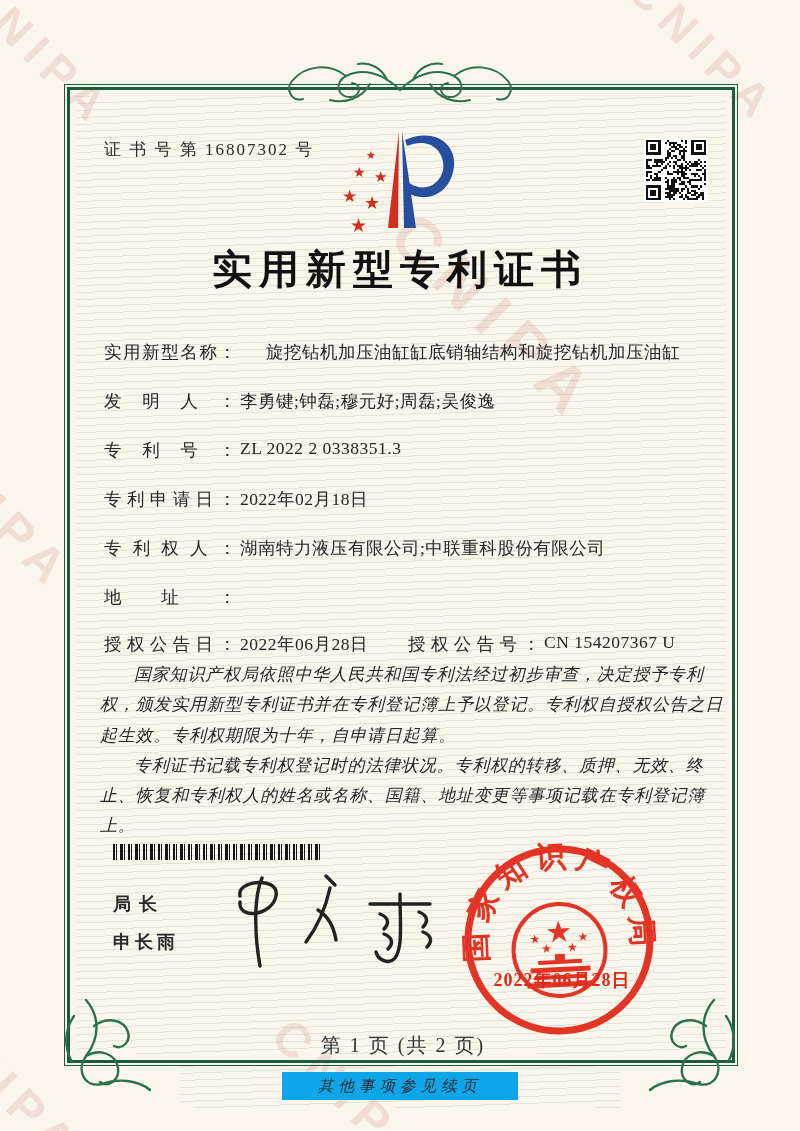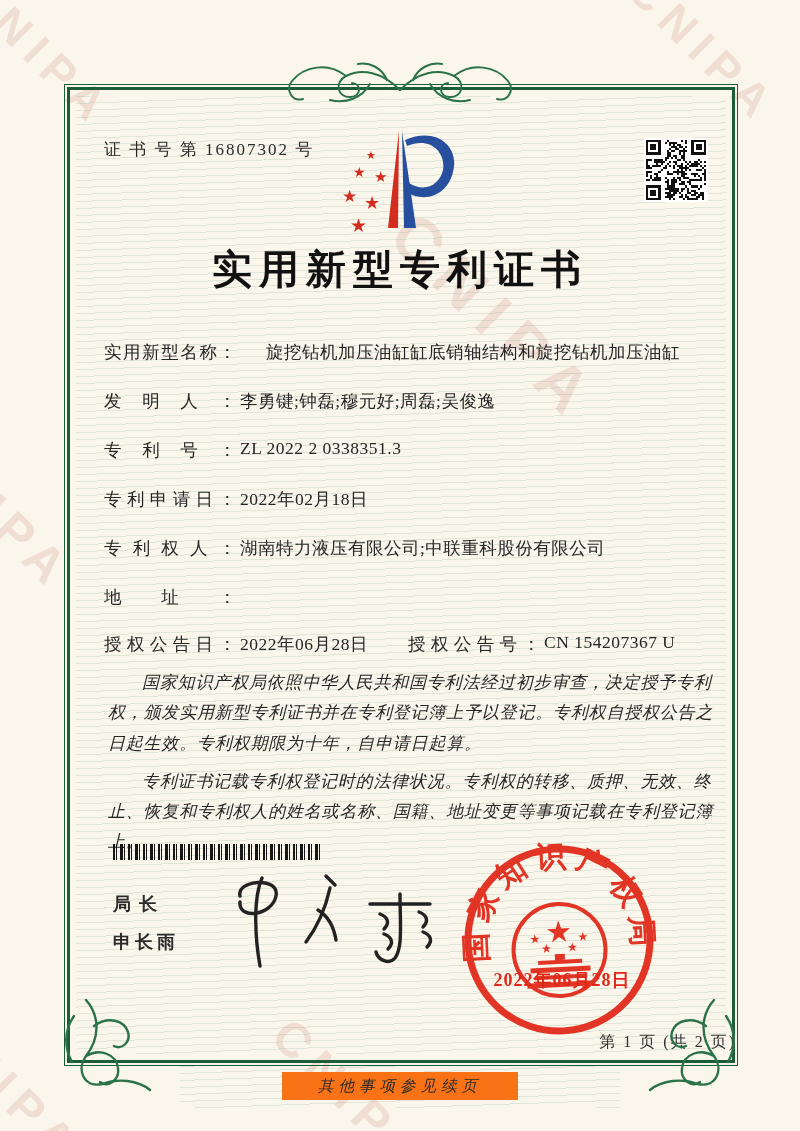--- a/index.html
+++ b/index.html
@@ -26,37 +26,37 @@
   .qr{position:absolute;left:580px;top:54px;width:64px;height:64px;background:#fff;}
   .qr svg{display:block;width:100%;height:100%;}
   .title{position:absolute;left:0;right:0;top:158px;text-align:center;font-size:40px;
          font-weight:bold;letter-spacing:7px;color:#111;}
   .field-row{position:absolute;left:40px;right:30px;display:flex;font-size:17.5px;color:#262626;}
   .field-label{width:132px;flex:none;text-align:justify;text-align-last:justify;}
   .field-value{margin-left:4px;letter-spacing:0.5px;white-space:nowrap;}
   .grant-group{position:absolute;display:flex;font-size:17.5px;color:#262626;}
   .paras{position:absolute;left:36px;top:576px;width:624px;font-size:17px;line-height:1.78;
          font-style:italic;letter-spacing:0.8px;color:#262626;}
-  .paras p{margin:8px;text-indent:2em;}
+  .paras p{margin:0;text-indent:2em;}
   .barcode{position:absolute;left:49px;top:760px;width:207px;height:16px;
      background:repeating-linear-gradient(90deg,#161616 0 2px,rgba(0,0,0,0) 2px 3px,#161616 3px 4px,
      rgba(0,0,0,0) 4px 7px,#161616 7px 10px,rgba(0,0,0,0) 10px 11px,#161616 11px 12px,rgba(0,0,0,0) 12px 15px);}
   .officer-title{position:absolute;left:49px;top:808px;font-family:"Liberation Sans",sans-serif;
          font-size:18px;font-weight:bold;letter-spacing:8px;color:#2b2b2b;}
   .officer-name{position:absolute;left:49px;top:846px;font-family:"Liberation Sans",sans-serif;
          font-size:18px;font-weight:bold;letter-spacing:4px;color:#2b2b2b;}
   .signature{position:absolute;left:150px;top:778px;width:230px;height:125px;}
   .seal{position:absolute;left:395px;top:756px;width:200px;height:200px;opacity:0.93;
         transform:rotate(-3deg);}
   .seal-date{position:absolute;left:408px;top:884px;width:180px;text-align:center;font-size:18px;
         letter-spacing:1px;color:#e12717;font-weight:bold;}
-  .page-num{position:absolute;left:0;right:0;top:948px;text-align:right;font-size:16px;
+  .page-num{position:absolute;left:0;right:0;top:948px;text-align:center;font-size:20px;
         letter-spacing:2px;color:#333;padding-left:6px;}
   .continuation{position:absolute;z-index:2;left:282px;top:1072px;width:236px;height:28px;
-        background:#f97316;text-align:center;line-height:28px;font-size:15.5px;font-style:italic;
+        background:#0ea5e9;text-align:center;line-height:28px;font-size:15.5px;font-style:italic;
         letter-spacing:5px;color:#2b2b2b;}
   .lstar{position:absolute;color:#d22d1e;line-height:1;}
 </style>
 </head>
 <body>
 
 <div class="page">
 
   <span class="wm" style="left:-10px;top:-35px;font-size:46px;">CNIPA</span>
   <span class="wm" style="left:655px;top:-38px;font-size:46px;">CNIPA</span>

